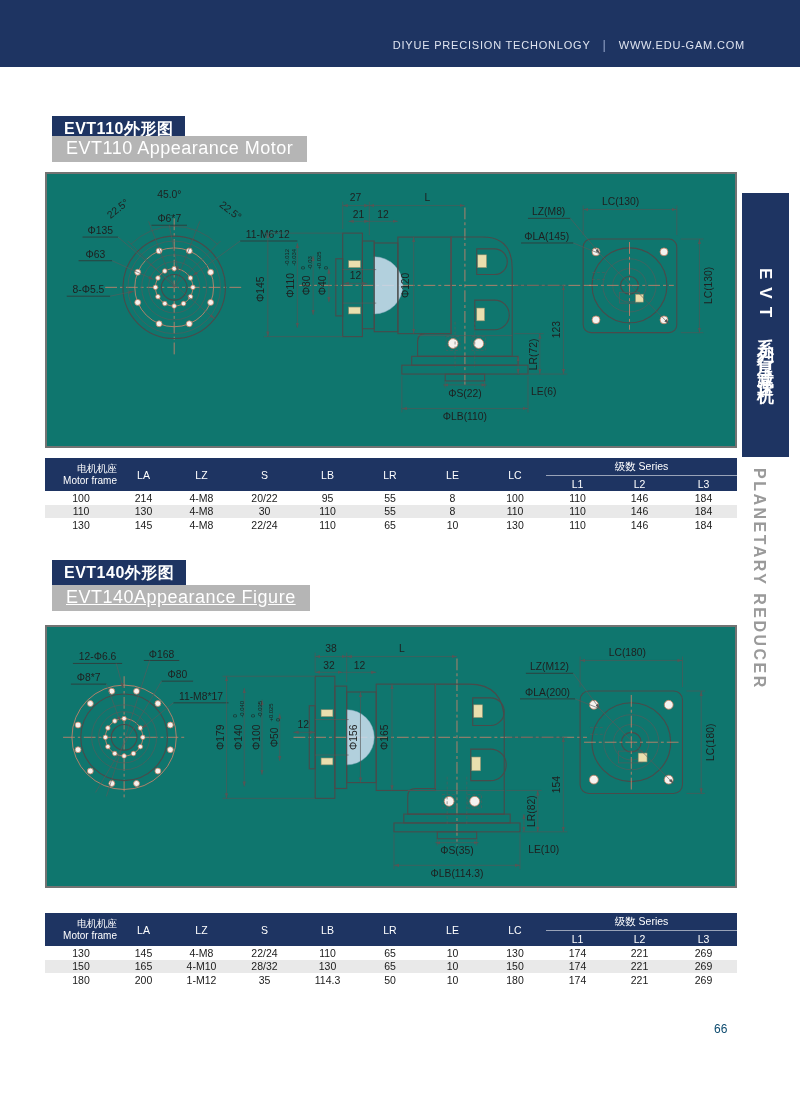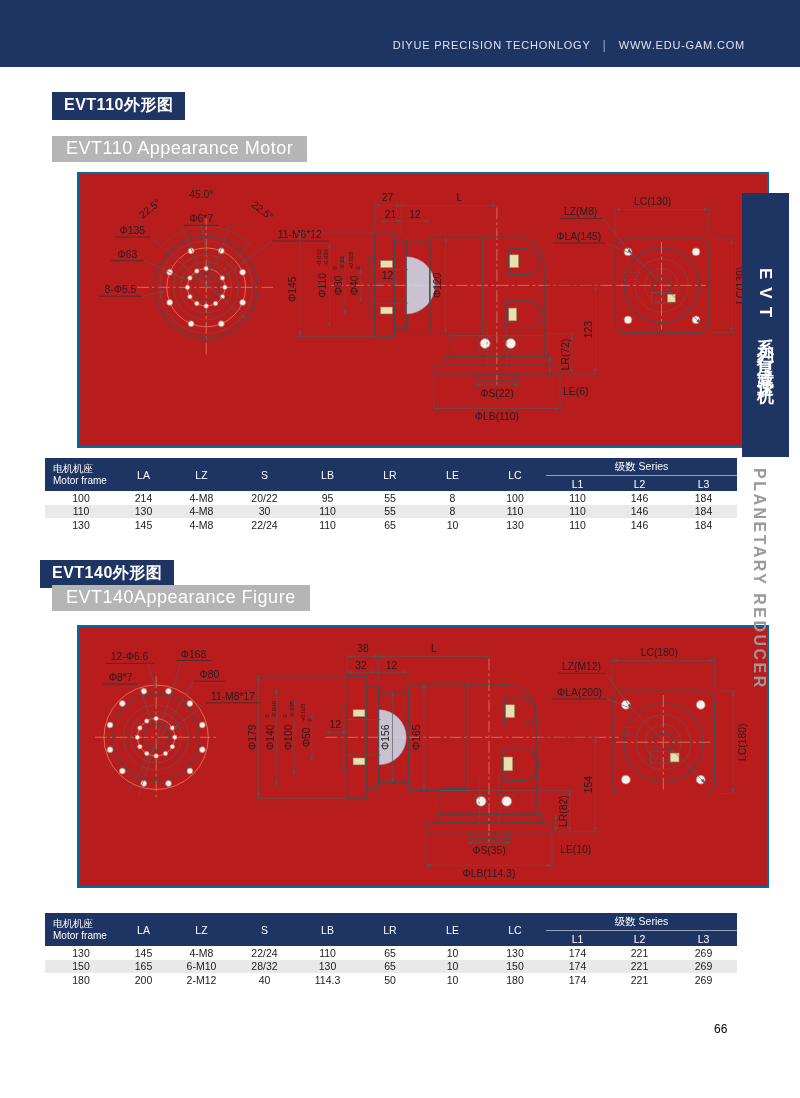--- a/index.html
+++ b/index.html
@@ -12,21 +12,21 @@
                letter-spacing:.8px;display:flex;align-items:center;gap:12px;}
   .header-text .sep{color:#8fa0c4;font-size:13px;font-weight:300;}
 
   
   .title-cn{position:absolute;background:#1e3462;color:#fff;font-size:16px;font-weight:bold;
             padding:3px 12px 4px 12px;letter-spacing:.5px;}
   .title-en{position:absolute;background:#b5b5b5;color:#fff;font-size:18px;
             padding:2px 14px 3px 14px;letter-spacing:.5px;}
 
   
-  .draw-box{position:absolute;left:45px;width:688px;background:#b91c1c;border:2px solid #0369a1;margin-left:32px;}
+  .draw-box{position:absolute;left:45px;width:688px;background:#0f766e;border:2px solid #737373;}
   .draw-box svg{display:block;}
 
   
   .k {stroke:#4a4a4a;fill:none;stroke-width:1.1;}
   .kt{stroke:#5a5a5a;fill:none;stroke-width:.65;}
   .r {stroke:#d9846a;fill:none;stroke-width:.8;}
   .rc{stroke:#d9846a;fill:none;stroke-width:.8;stroke-dasharray:12 3 3 3;}
   .hr{stroke:#c07a5e;fill:#f5f3f0;stroke-width:.8;}
   .dm{stroke:#555;fill:none;stroke-width:.65;}
   .dash{stroke:#5a5a5a;fill:none;stroke-width:.6;stroke-dasharray:3 2;}
@@ -35,46 +35,46 @@
   svg text{font-size:10.5px;fill:#1f1f1f;font-family:"Liberation Sans",sans-serif;}
   svg text.tol{font-size:6px;}
   .ul{stroke:#333;stroke-width:.8;}
 
   
   .dim-table{position:absolute;left:45px;border-collapse:collapse;table-layout:fixed;
              width:692px;font-size:10.5px;}
   .dim-table th{background:#1e3462;color:#fff;font-weight:normal;text-align:center;padding:0;}
   .dim-table thead tr:first-child th{height:17px;}
   .dim-table thead tr:last-child th{height:15px;}
-  .dim-table th.mf{text-align:left;padding-left:8px;font-size:10px;line-height:1.15;margin-left:12px;}
+  .dim-table th.mf{text-align:right;padding-left:8px;font-size:10px;line-height:1.15;margin-left:12px;}
   .dim-table th.series{border-bottom:1px solid rgba(255,255,255,.55);}
   .dim-table td{text-align:center;height:13.5px;padding:0;color:#1a1a1a;}
   .dim-table tbody tr:nth-child(2){background:#e9e9e9;}
 
   
   .side-tab{position:absolute;left:742px;top:193px;width:47px;height:264px;background:#1e3462;
             color:#fff;writing-mode:vertical-rl;font-size:17px;font-weight:bold;
             letter-spacing:8px;display:flex;align-items:center;justify-content:center;}
   .side-en{position:absolute;left:750px;top:468px;height:285px;writing-mode:vertical-rl;
            color:#9a9a9a;font-size:16px;font-weight:bold;letter-spacing:2.5px;}
 
-  .page-num{position:absolute;left:714px;top:1022px;font-size:12px;color:#000000;text-align:center;}
+  .page-num{position:absolute;left:714px;top:1022px;font-size:12px;color:#0c4a6e;text-align:center;}
 </style>
 </head>
 <body>
 
 <div class="header-bar">
   <div class="header-text">
     <span>DIYUE PRECISION TECHONLOGY</span>
     <span class="sep">|</span>
     <span>WWW.EDU-GAM.COM</span>
   </div>
 </div>
 
-<div class="title-cn" style="left:52px;top:92px;">EVT110外形图</div>
+<div class="title-cn" style="left:52px;top:116px;">EVT110外形图</div>
 <div class="title-en" style="left:52px;top:136px;">EVT110 Appearance Motor</div>
 
 <div class="draw-box" style="top:172px;height:272px;">
 <svg width="688" height="272" viewBox="0 0 690 276">
   <defs>
     <marker id="a1" markerWidth="9" markerHeight="8" refX="8" refY="3" orient="auto-start-reverse">
       <path d="M0,0.5 L8,3 L0,5.5 z" fill="#555"></path>
     </marker>
   </defs>
 
@@ -330,22 +330,22 @@
         <td>65</td>
         <td>10</td>
         <td>130</td>
         <td>110</td>
         <td>146</td>
         <td>184</td>
       </tr>
     </tbody>
 </table>
 
-<div class="title-cn" style="left:40px;top:560px;text-align:center;">EVT140外形图</div>
-<div class="title-en" style="left:52px;top:585px;">EVT140Appearance Figure</div>
+<div class="title-cn" style="left:52px;top:560px;text-align:center;">EVT140外形图</div>
+<div class="title-en" style="left:52px;top:585px;text-decoration:underline;">EVT140Appearance Figure</div>
 
 <div class="draw-box" style="top:625px;height:259px;">
 <svg width="688" height="259" viewBox="0 0 690 263">
   <defs>
     <marker id="a2" markerWidth="9" markerHeight="8" refX="8" refY="3" orient="auto-start-reverse">
       <path d="M0,0.5 L8,3 L0,5.5 z" fill="#555"></path>
     </marker>
   </defs>
 
   <g>
@@ -567,35 +567,35 @@
         <td>65</td>
         <td>10</td>
         <td>130</td>
         <td>174</td>
         <td>221</td>
         <td>269</td>
       </tr>
       <tr>
         <td>150</td>
         <td>165</td>
-        <td>6-M10</td>
+        <td>4-M10</td>
         <td>28/32</td>
         <td>130</td>
         <td>65</td>
         <td>10</td>
         <td>150</td>
         <td>174</td>
         <td>221</td>
         <td>269</td>
       </tr>
       <tr>
         <td>180</td>
         <td>200</td>
-        <td>2-M12</td>
-        <td>40</td>
+        <td>1-M12</td>
+        <td>35</td>
         <td>114.3</td>
         <td>50</td>
         <td>10</td>
         <td>180</td>
         <td>174</td>
         <td>221</td>
         <td>269</td>
       </tr>
     </tbody>
 </table>

